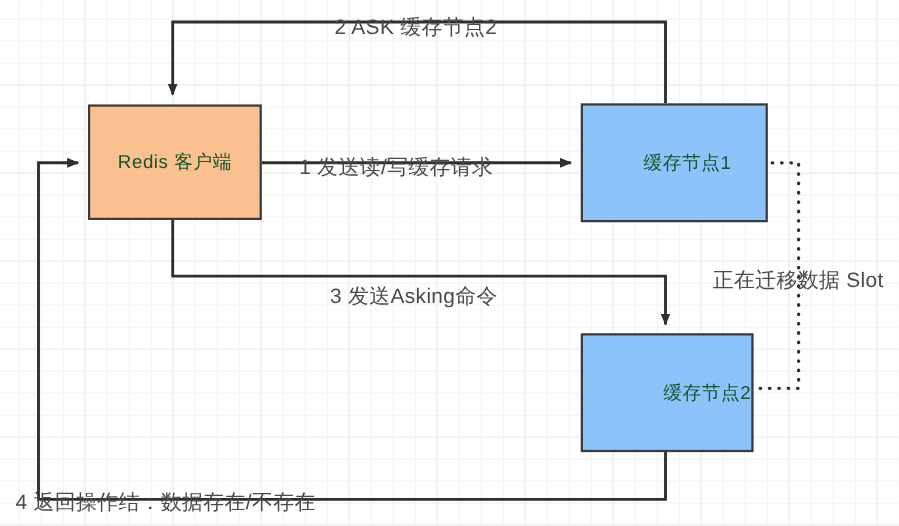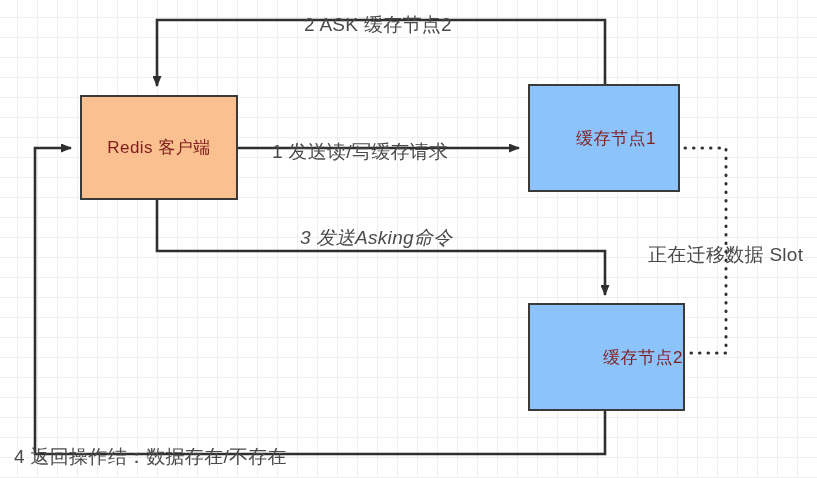--- a/index.html
+++ b/index.html
@@ -29,34 +29,34 @@
     height: 478px;
   }
   .node {
     position: absolute;
     box-sizing: border-box;
     border: 2px solid #3a3a3a;
     display: flex;
     align-items: center;
     justify-content: center;
     font-size: 17px;
-    color: #7f1d1d;
+    color: #14532d;
     letter-spacing: 0.5px;
   }
   .node-client {
     left: 80px;
     top: 95px;
     width: 158px;
     height: 105px;
     background: #fac090;
   }
   .node-cache1 {
     left: 528px;
-    top: 84px;
-    width: 152px;
+    top: 94px;
+    width: 170px;
     height: 108px;
     background: #8cc3fa;
     padding-left: 24px;
   }
   .node-cache2 {
     left: 528px;
     top: 303px;
     width: 157px;
     height: 108px;
     background: #8cc3fa;
@@ -65,21 +65,21 @@
   .edge-label {
     position: absolute;
     font-size: 19px;
     color: #4a4a4a;
     white-space: nowrap;
     background: transparent;
     letter-spacing: 0.3px;
   }
   .lbl-ask      { left: 304px; top: 12px; }
   .lbl-send-rw  { left: 272px; top: 139px; }
-  .lbl-asking   { left: 300px; top: 225px; font-style: italic; }
+  .lbl-asking   { left: 300px; top: 256px; }
   .lbl-migrate  { left: 648px; top: 242px; }
   .lbl-return   { left: 14px;  top: 444px; }
 </style>
 </head>
 <body>
 
 <div id="canvas">
 
   <svg id="wires" viewBox="0 0 817 478" xmlns="http://www.w3.org/2000/svg">
     <defs>

